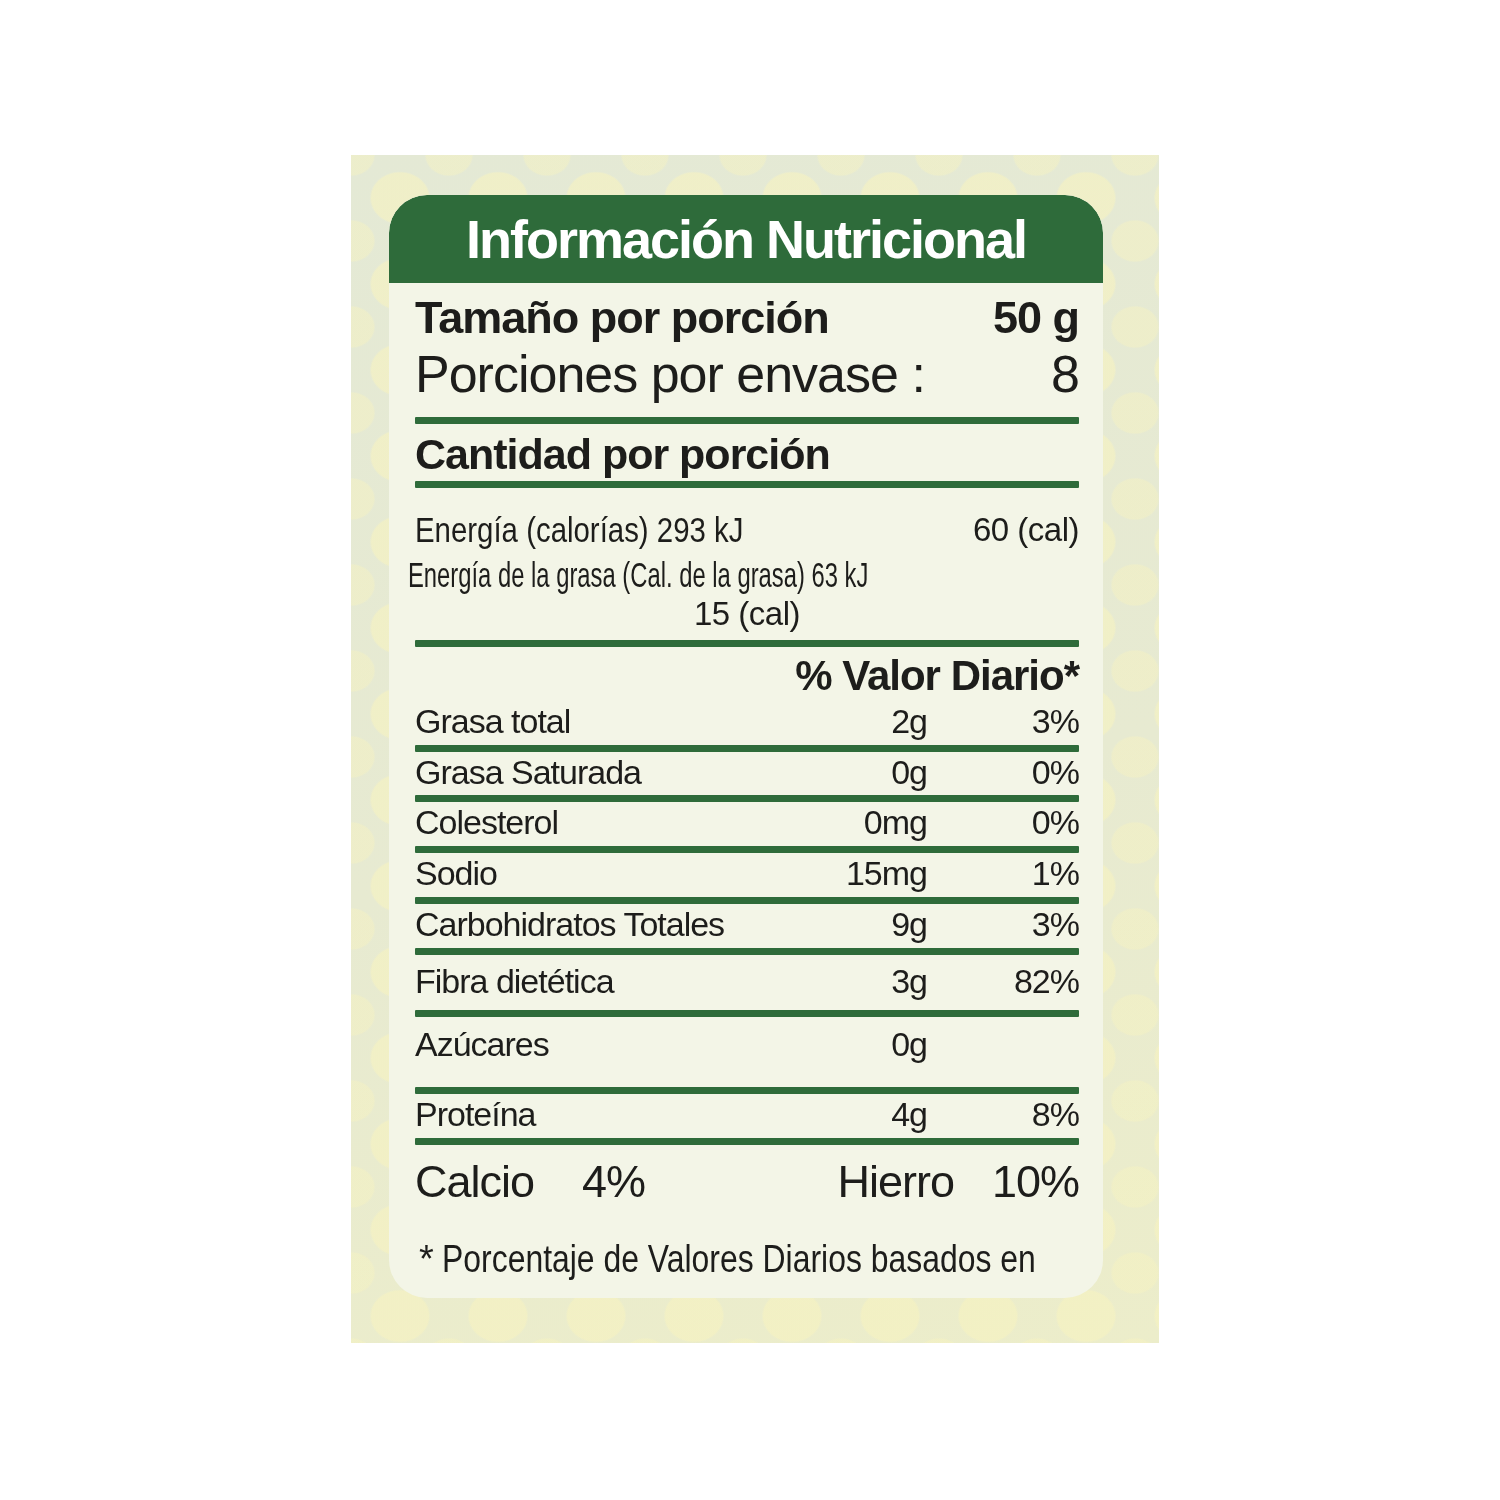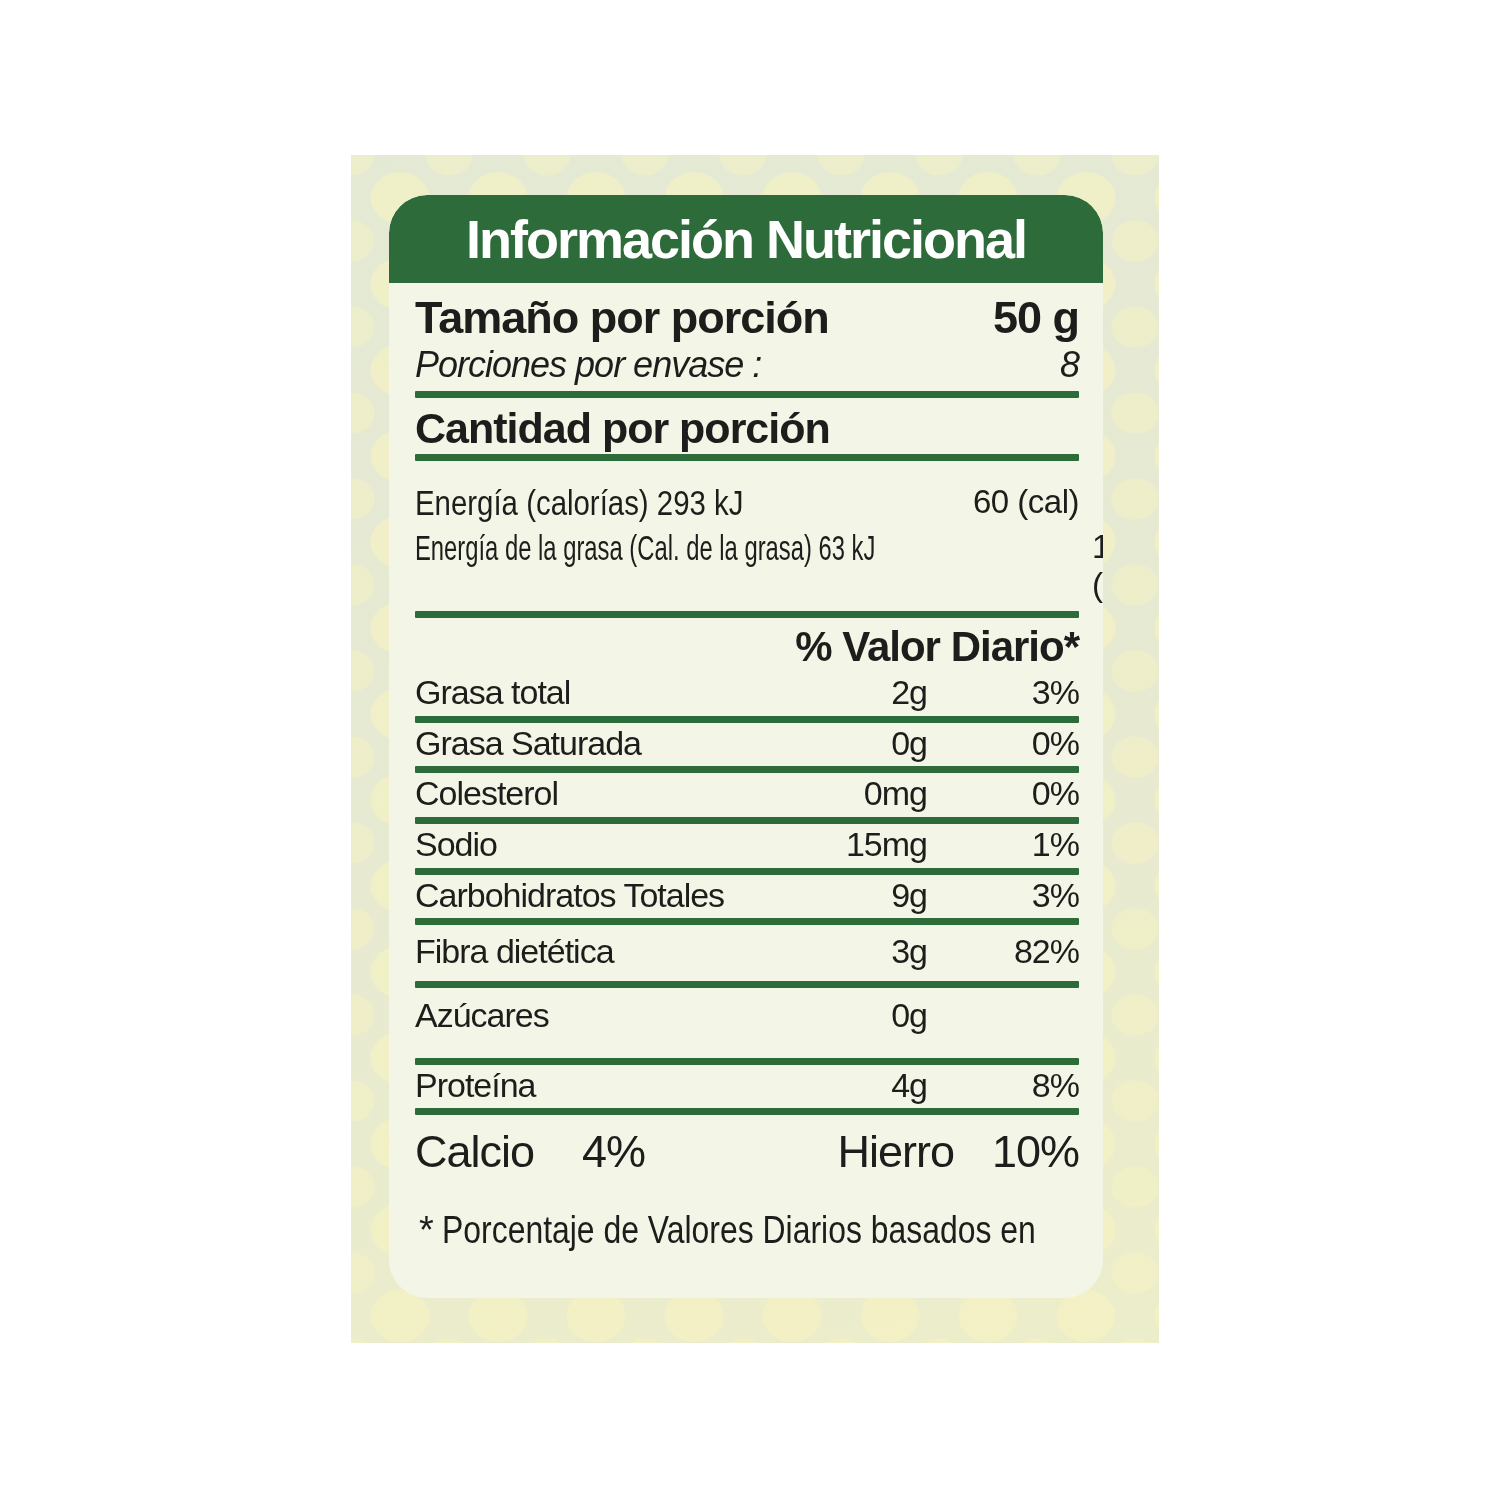--- a/index.html
+++ b/index.html
@@ -34,27 +34,27 @@
     background:#2e6b3a;
     border-radius:38px 38px 0 0;
     display:flex;align-items:center;justify-content:center;
   }
   .header-title{
     color:#ffffff;font-weight:bold;font-size:54px;letter-spacing:-2px;
     white-space:nowrap;
   }
   .content{padding:6px 24px 0 26px;}
   .sep{height:7px;background:#2e6b3a;border-radius:1px;}
-  .row{display:flex;justify-content:space-between;align-items:flex-start;}
+  .row{display:flex;justify-content:space-between;align-items:center;}
   .serving-row{font-size:45px;font-weight:bold;letter-spacing:-1px;line-height:1.18;margin-top:2px;}
-  .portions-row{font-size:36px;font-weight:normal;letter-spacing:-1px;line-height:1.18;margin-bottom:4px;font-style:italic;}
+  .portions-row{font-size:52px;font-weight:normal;letter-spacing:-1px;line-height:1.18;margin-bottom:12px;}
   .amount-header{font-size:43px;font-weight:bold;letter-spacing:-1px;line-height:1.22;margin-top:4px;}
   .energy-row{font-size:35px;line-height:1.15;}
   .energy-row.first{margin-top:22px;}
-  .energy-row.second{margin-top:5px;margin-bottom:7px;}
+  .energy-row.second{margin-top:5px;margin-bottom:7px;flex-direction:column;}
   .cond1{display:inline-block;transform:scaleX(.84);transform-origin:0 60%;white-space:nowrap;}
   .cond2{display:inline-block;transform:scaleX(.68);transform-origin:0 60%;white-space:nowrap;}
   .energy-value{font-size:33px;letter-spacing:-0.5px;}
   .dv-header{text-align:right;font-weight:bold;font-size:42px;letter-spacing:-1px;line-height:1.16;margin-top:5px;}
   .nutrient-row{
     display:grid;grid-template-columns:1fr 140px 152px;
     font-size:34px;letter-spacing:-1px;line-height:1.05;
     padding:3px 0 5px;align-items:baseline;
   }
   .n-name{white-space:nowrap;}

